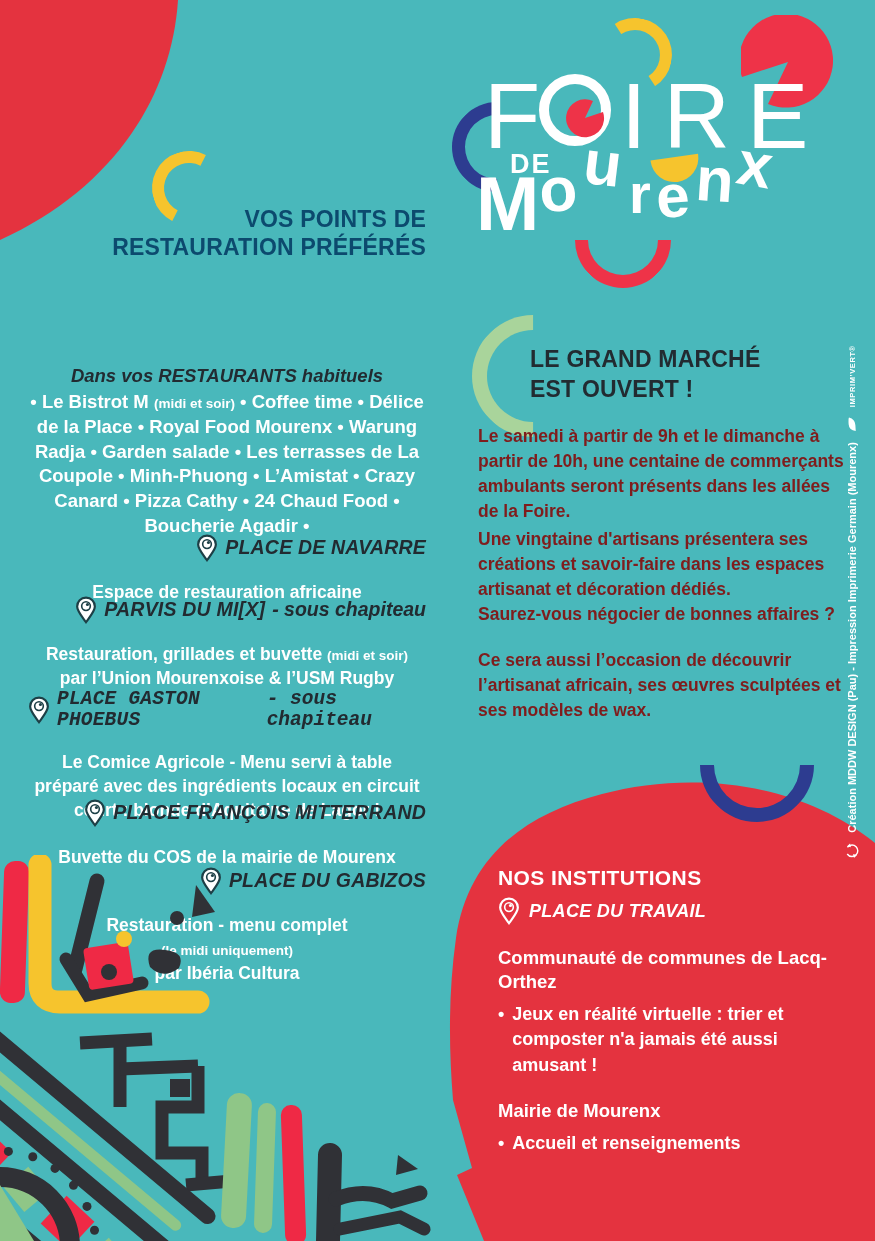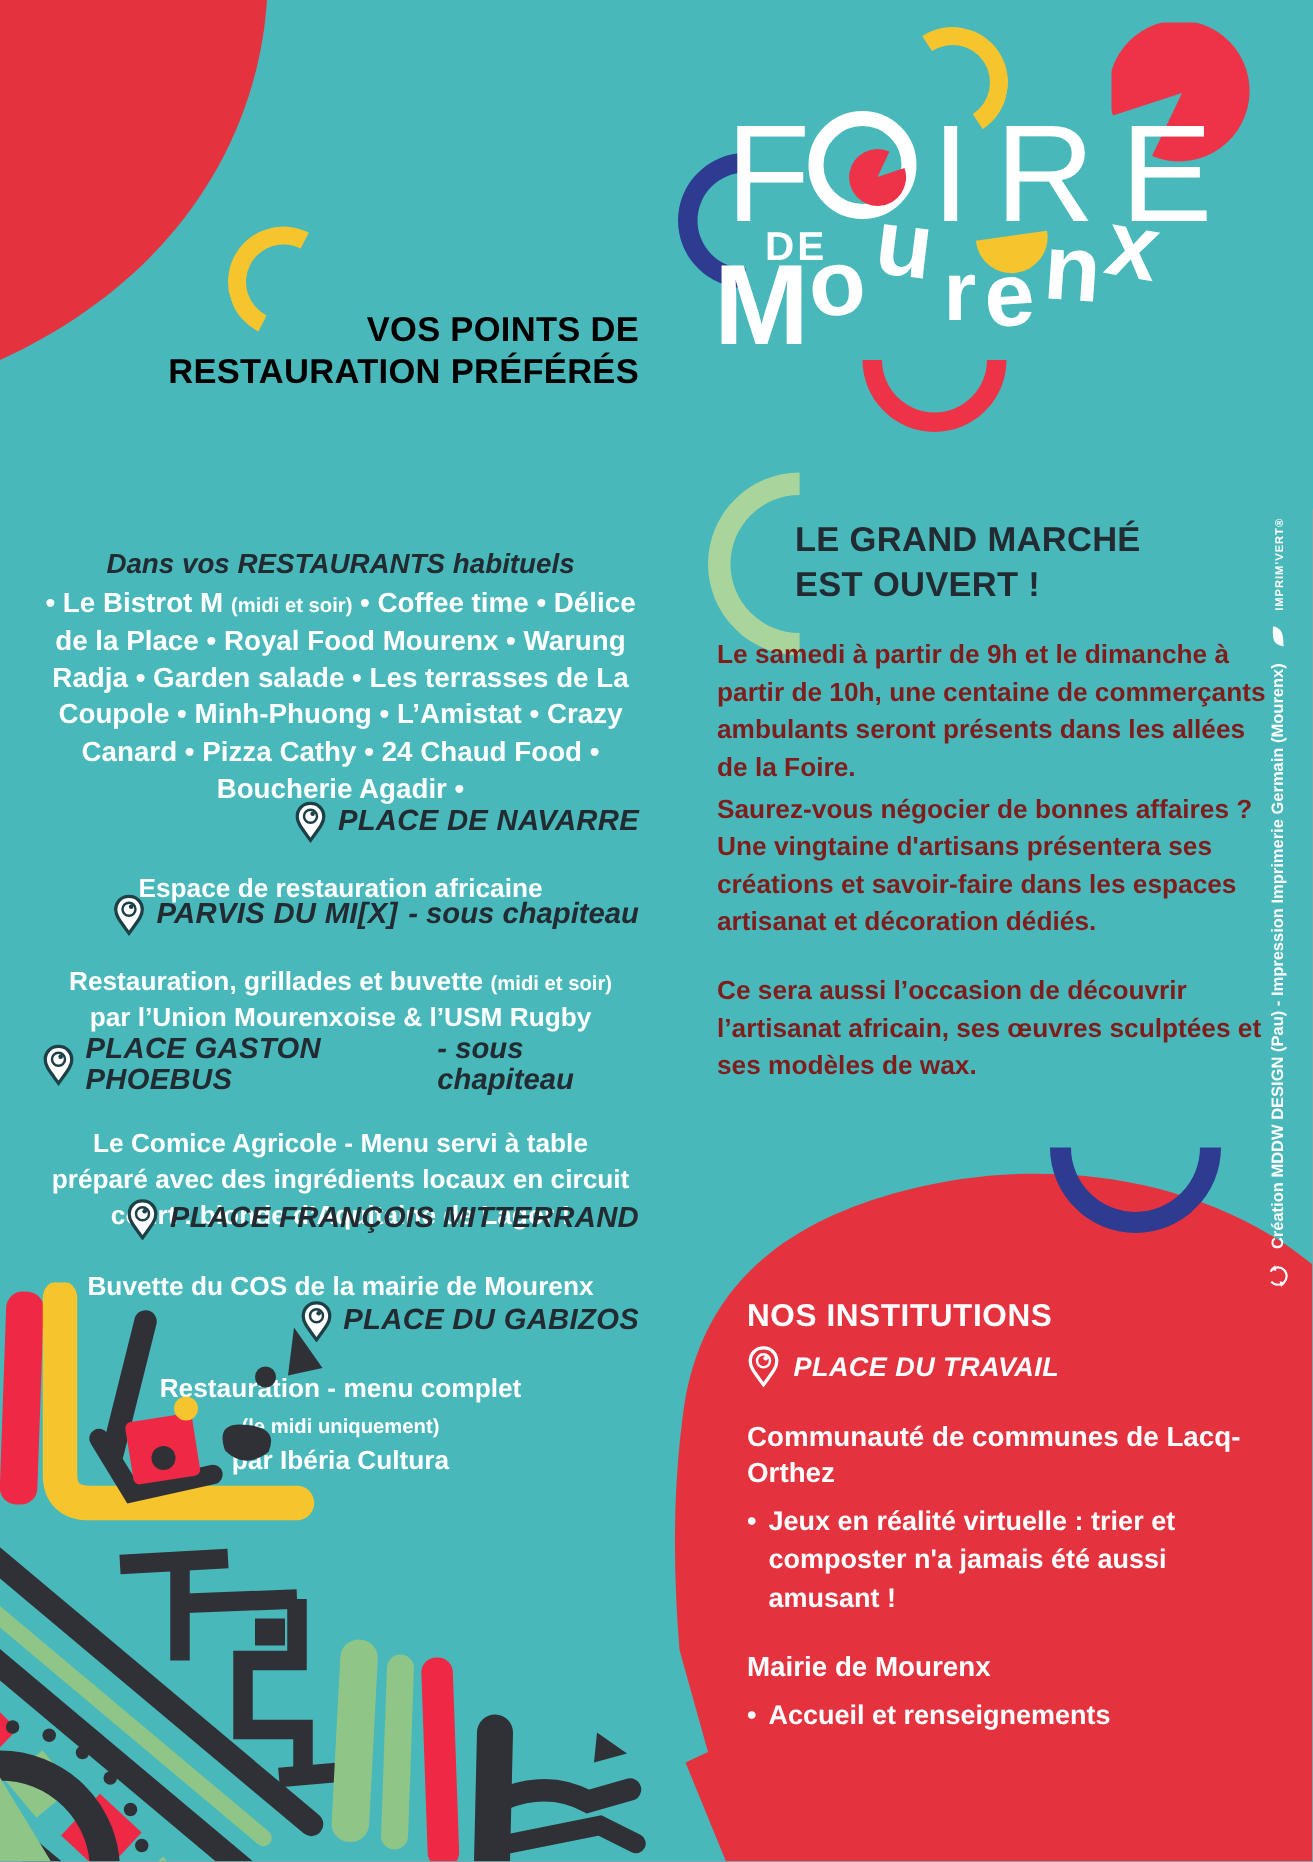--- a/index.html
+++ b/index.html
@@ -35,21 +35,21 @@
   .mx2{left:144px;top:118px;font-size:62px;transform:rotate(7deg);}
   .mx3{left:189px;top:151px;font-size:56px;}
   .mx4{left:216px;top:152px;font-size:60px;transform:rotate(-4deg);}
   .mx5{left:256px;top:134px;font-size:62px;transform:rotate(4deg);}
   .mx6{left:298px;top:119px;font-size:62px;transform:rotate(10deg);}
   .bowl{position:absolute;left:212px;top:142px;width:48px;height:25px;background:#f6c42d;
     border-radius:0 0 24px 24px;transform:rotate(-8deg);}
   
   .abs{position:absolute;}
   .lcol{left:28px;width:398px;}
-  .lhead{top:206px;text-align:right;color:#000000;font-size:23px;font-weight:800;line-height:1.2;letter-spacing:0.2px;}
+  .lhead{top:206px;text-align:right;color:#0c4a6e;font-size:23px;font-weight:800;line-height:1.2;letter-spacing:0.2px;}
   .intro{top:281px;text-align:center;color:#fff;font-size:17.5px;font-weight:600;line-height:1.48;}
   .resto{top:365px;text-align:center;}
   .resto-title{color:#222b31;font-size:18.5px;font-weight:800;font-style:italic;}
   .resto-list{margin-top:3px;color:#fff;font-size:18.5px;font-weight:800;line-height:1.34;}
   .sm{font-size:13.5px;font-weight:600;}
   .b{font-weight:800;}
   .place-head{display:flex;justify-content:flex-end;align-items:center;gap:7px;
     color:#222b31;font-size:19.5px;font-style:italic;line-height:1.1;}
   .pt{font-weight:800;letter-spacing:0.2px;}
   .ps{font-weight:600;}
@@ -156,21 +156,21 @@
       <span class="pt">PARVIS DU MI[X]</span>
       <span class="ps">- sous chapiteau</span>
     </div>
     <div class="place-body">
       <span>Restauration, grillades et buvette </span><span class="sm">(midi et soir)</span><br>
       <span>par l’</span><span class="bold">Union Mourenxoise</span><span> &amp; l’</span><span class="bold">USM Rugby</span>
     </div>
   </div>
 
   <div class="abs lcol pl3">
-    <div class="place-head" style="justify-content:space-between;">
+    <div class="place-head" style="justify-content:space-between;font-family:Liberation Mono, monospace;">
       <svg class="pin" viewBox="0 0 24 31">
         <path d="M12 1.8 C6.3 1.8 2.2 6 2.2 11.6 C2.2 16.4 5.8 20.4 12 29 C18.2 20.4 21.8 16.4 21.8 11.6 C21.8 6 17.7 1.8 12 1.8 Z" fill="#ffffff" stroke="#1d3f46" stroke-width="2.4"></path>
         <circle cx="12" cy="11.2" r="4.8" fill="#ffffff" stroke="#1d3f46" stroke-width="1.8"></circle>
         <circle cx="13.6" cy="9.4" r="1.7" fill="#1d3f46"></circle>
       </svg>
       <span class="pt">PLACE GASTON PHOEBUS</span>
       <span class="ps">- sous chapiteau</span>
     </div>
     <div class="place-body">
       <span class="bold">Le Comice Agricole - </span><span>Menu servi à table préparé avec des ingrédients locaux en circuit court : blonde d’Aquitaine de Lagor !</span>
@@ -206,22 +206,22 @@
       <span>par </span><span class="bold">Ibéria Cultura</span>
     </div>
   </div>
 
   <div class="abs mk-head">
     <div>LE GRAND MARCHÉ</div>
     <div>EST OUVERT !</div>
   </div>
   <div class="abs rcol rp rp1">Le samedi à partir de 9h et le dimanche à partir de 10h, une centaine de commerçants ambulants seront présents dans les allées de la Foire.</div>
   <div class="abs rcol rp rp2">
+    <span>Une vingtaine d'artisans présentera ses créations et savoir-faire dans les espaces artisanat et décoration dédiés.</span>
     <span>Saurez-vous négocier de bonnes affaires ?</span>
-    <span>Une vingtaine d'artisans présentera ses créations et savoir-faire dans les espaces artisanat et décoration dédiés.</span>
   </div>
   <div class="abs rcol rp rp3">Ce sera aussi l’occasion de découvrir l’artisanat africain, ses œuvres sculptées et ses modèles de wax.</div>
 
   <div class="abs inst">
     <div class="inst-title">NOS INSTITUTIONS</div>
     <div class="inst-place">
       <svg class="pin" viewBox="0 0 24 31">
         <path d="M12 1.8 C6.3 1.8 2.2 6 2.2 11.6 C2.2 16.4 5.8 20.4 12 29 C18.2 20.4 21.8 16.4 21.8 11.6 C21.8 6 17.7 1.8 12 1.8 Z" fill="none" stroke="#ffffff" stroke-width="2.4"></path>
         <circle cx="12" cy="11.2" r="4.8" fill="none" stroke="#ffffff" stroke-width="1.8"></circle>
         <circle cx="13.6" cy="9.4" r="1.7" fill="#ffffff"></circle>

